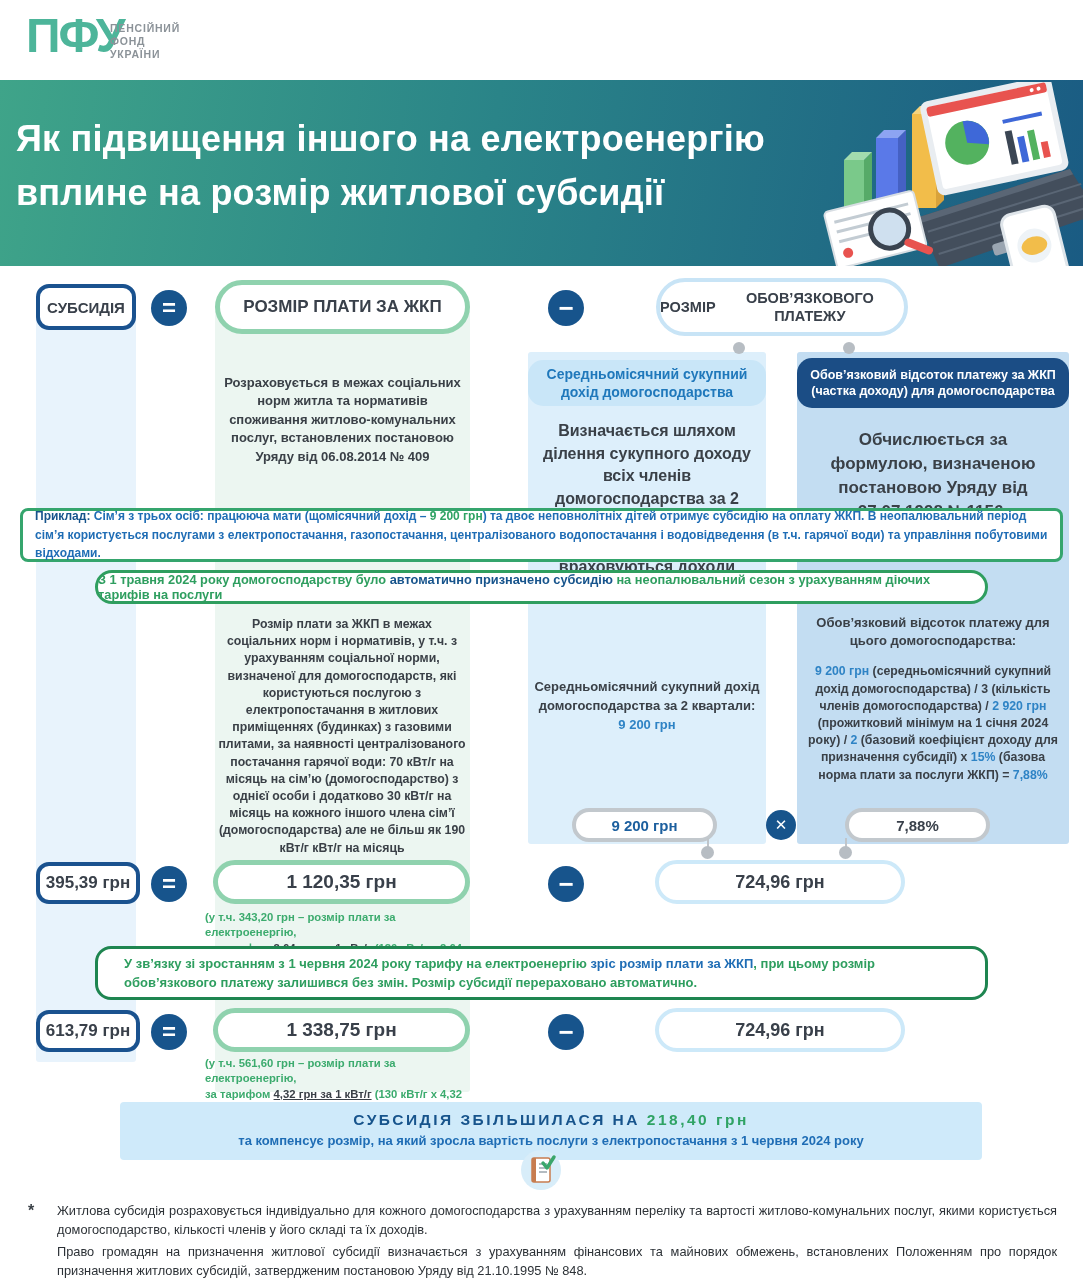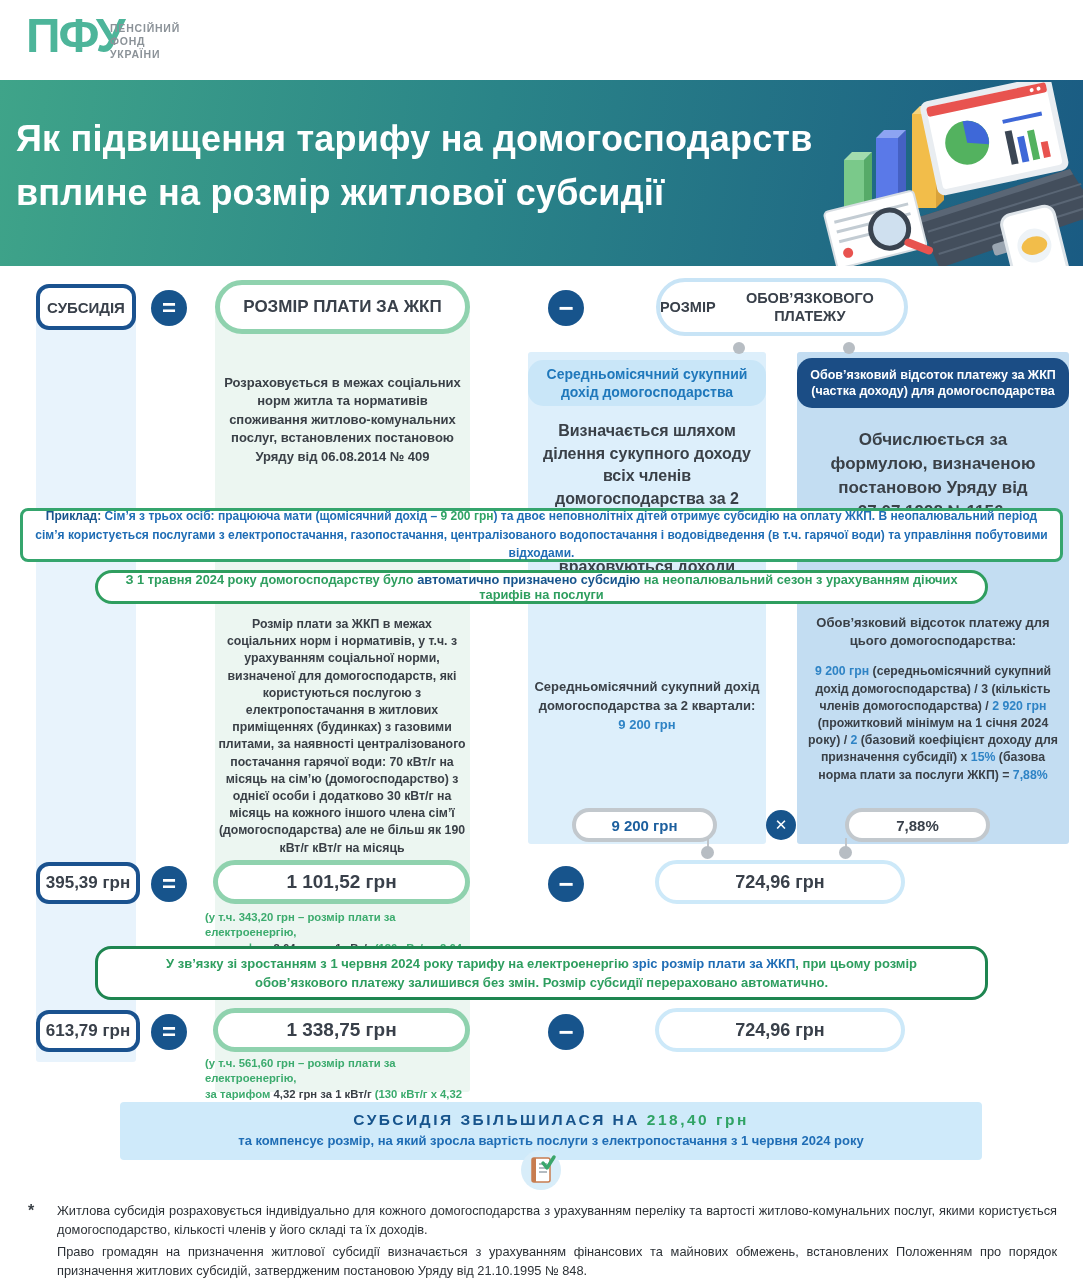--- a/index.html
+++ b/index.html
@@ -20,41 +20,41 @@
   .pill-gray{border:4px solid #c2c8cd;border-radius:18px;}
   .opcircle{position:absolute;background:#17548c;border-radius:50%;color:#fff;display:flex;
             align-items:center;justify-content:center;font-weight:900;}
   .dot{position:absolute;background:#b7bdc3;border-radius:50%;}
   .vline{position:absolute;background:#c0c5ca;}
   .txt{position:absolute;text-align:center;color:#3a4047;font-weight:700;}
   .blue{color:#2e83c5;} .navy{color:#17548c;} .green{color:#2fa364;} .bluetxt{color:#1f6db5;}
   .subhdr{position:absolute;box-sizing:border-box;display:flex;align-items:center;justify-content:center;
           text-align:center;font-weight:800;border-radius:15px;}
   .greenbox{position:absolute;background:#fff;box-sizing:border-box;display:flex;align-items:center;
-            justify-content:center;text-align:center;}
+            justify-content:center;}
   .note{position:absolute;font-weight:700;color:#3cab6e;}
   .foot{position:absolute;color:#2d3237;font-size:12.8px;line-height:18.5px;text-align:justify;}
 </style>
 </head>
 <body>
 
 <div class="page">
 
   <div class="abs" style="left:0;top:0;width:1083px;height:80px;background:#fff;">
     <div class="abs logo-abbr" style="left:26px;top:8px;">ПФУ</div>
     <div class="abs logo-sub" style="left:110px;top:22px;">
       <div>ПЕНСІЙНИЙ</div>
       <div>ФОНД</div>
       <div>УКРАЇНИ</div>
     </div>
   </div>
 
   <div class="abs hero" style="left:0;top:80px;width:1083px;height:186px;">
     <div class="abs hero-title" style="left:16px;top:32px;width:810px;">
-      <div>Як підвищення тарифу на домогосподарств</div>
+      <div>Як підвищення іншого на електроенергію</div>
       <div>вплине на розмір житлової субсидії</div>
     </div>
 
     <svg class="abs" style="left:818px;top:2px;width:265px;height:184px;" viewBox="0 0 265 184">
 
       <g>
         <polygon points="26,78 26,126 46,126 46,78" fill="#7ac98a"></polygon>
         <polygon points="46,78 54,70 54,118 46,126" fill="#56aa68"></polygon>
         <polygon points="26,78 34,70 54,70 46,78" fill="#a3dcae"></polygon>
         <polygon points="58,56 58,126 80,126 80,56" fill="#5a79e8"></polygon>
@@ -160,21 +160,21 @@
   <div class="opcircle" style="left:766px;top:810px;width:30px;height:30px;font-size:15px;">✕</div>
   <div class="pill pill-gray" style="left:845px;top:808px;width:145px;height:34px;font-size:15px;">7,88%</div>
 
   <div class="vline" style="left:707px;top:838px;width:2px;height:16px;"></div>
   <div class="vline" style="left:845px;top:838px;width:2px;height:16px;"></div>
   <div class="dot" style="left:701px;top:846px;width:13px;height:13px;"></div>
   <div class="dot" style="left:839px;top:846px;width:13px;height:13px;"></div>
 
   <div class="pill pill-navy" style="left:36px;top:862px;width:104px;height:42px;font-size:17px;">395,39 грн</div>
   <div class="opcircle" style="left:151px;top:866px;width:36px;height:36px;font-size:24px;">=</div>
-  <div class="pill pill-green" style="left:213px;top:860px;width:257px;height:44px;font-size:19px;">1 101,52 грн</div>
+  <div class="pill pill-green" style="left:213px;top:860px;width:257px;height:44px;font-size:19px;">1 120,35 грн</div>
   <div class="opcircle" style="left:548px;top:866px;width:36px;height:36px;font-size:26px;">−</div>
   <div class="pill pill-lblue" style="left:655px;top:860px;width:250px;height:44px;font-size:18px;">724,96 грн</div>
 
   <div class="note" style="left:205px;top:910px;width:273px;font-size:11.3px;line-height:1.35;">
     <div>(у т.ч. 343,20 грн – розмір плати за електроенергію,</div>
     <div><span>за тарифом </span><span style="color:#3a4047;">2,64 грн за 1 кВт/г</span><span> (130 кВт/г х 2,64 грн)</span></div>
   </div>
 
   <div class="greenbox" style="left:95px;top:946px;width:893px;height:54px;border:3px solid #1e8550;border-radius:16px;font-size:13px;font-weight:700;color:#2e9e5f;line-height:1.5;padding:4px 26px;">
     <div>
@@ -183,21 +183,21 @@
   </div>
 
   <div class="pill pill-navy" style="left:36px;top:1010px;width:104px;height:42px;font-size:17px;">613,79 грн</div>
   <div class="opcircle" style="left:151px;top:1014px;width:36px;height:36px;font-size:24px;">=</div>
   <div class="pill pill-green" style="left:213px;top:1008px;width:257px;height:44px;font-size:19px;">1 338,75 грн</div>
   <div class="opcircle" style="left:548px;top:1014px;width:36px;height:36px;font-size:26px;">−</div>
   <div class="pill pill-lblue" style="left:655px;top:1008px;width:250px;height:44px;font-size:18px;">724,96 грн</div>
 
   <div class="note" style="left:205px;top:1056px;width:273px;font-size:11.3px;line-height:1.35;">
     <div>(у т.ч. 561,60 грн – розмір плати за електроенергію,</div>
-    <div><span>за тарифом </span><span style="color:#3a4047;">4,32 грн за 1 кВт/г</span><span> (130 кВт/г х 4,32 грн)</span></div>
+    <div><span>за тарифом </span><span style="color:#3a4047;text-decoration:underline;">4,32 грн за 1 кВт/г</span><span> (130 кВт/г х 4,32 грн)</span></div>
   </div>
 
   <div class="abs" style="left:120px;top:1102px;width:862px;height:58px;background:#cfeafa;border-radius:4px;text-align:center;">
     <div style="margin-top:9px;font-size:15.5px;font-weight:800;letter-spacing:2.5px;color:#17548c;">
       <span>СУБСИДІЯ ЗБІЛЬШИЛАСЯ НА </span><span class="green">218,40 грн</span>
     </div>
     <div style="margin-top:4px;font-size:13px;font-weight:700;color:#1f6db5;">та компенсує розмір, на який зросла вартість послуги з електропостачання з 1 червня 2024 року</div>
   </div>
 
   <div class="abs" style="left:521px;top:1150px;width:40px;height:40px;background:#d8edf9;border-radius:50%;">

